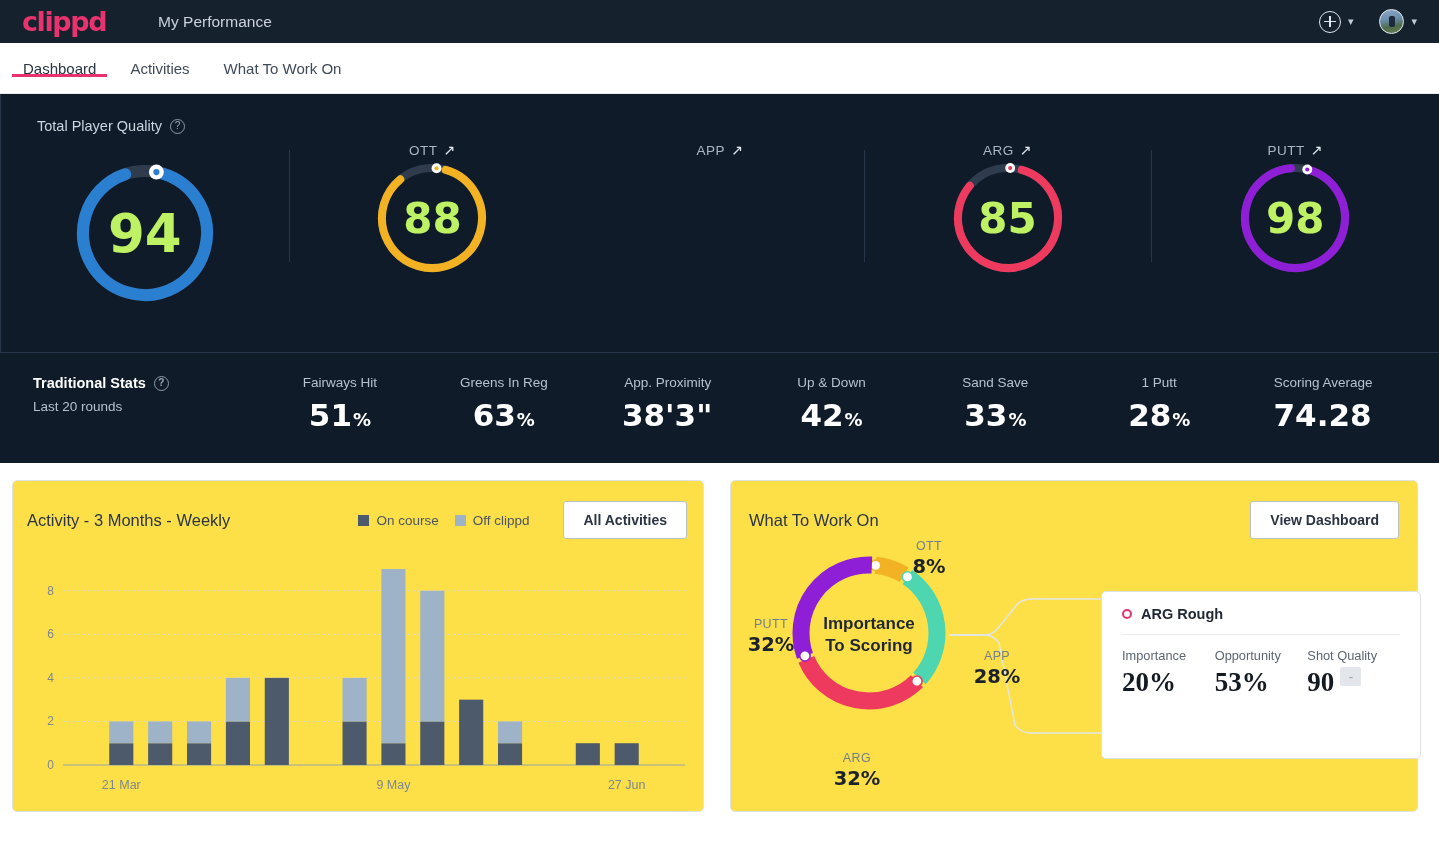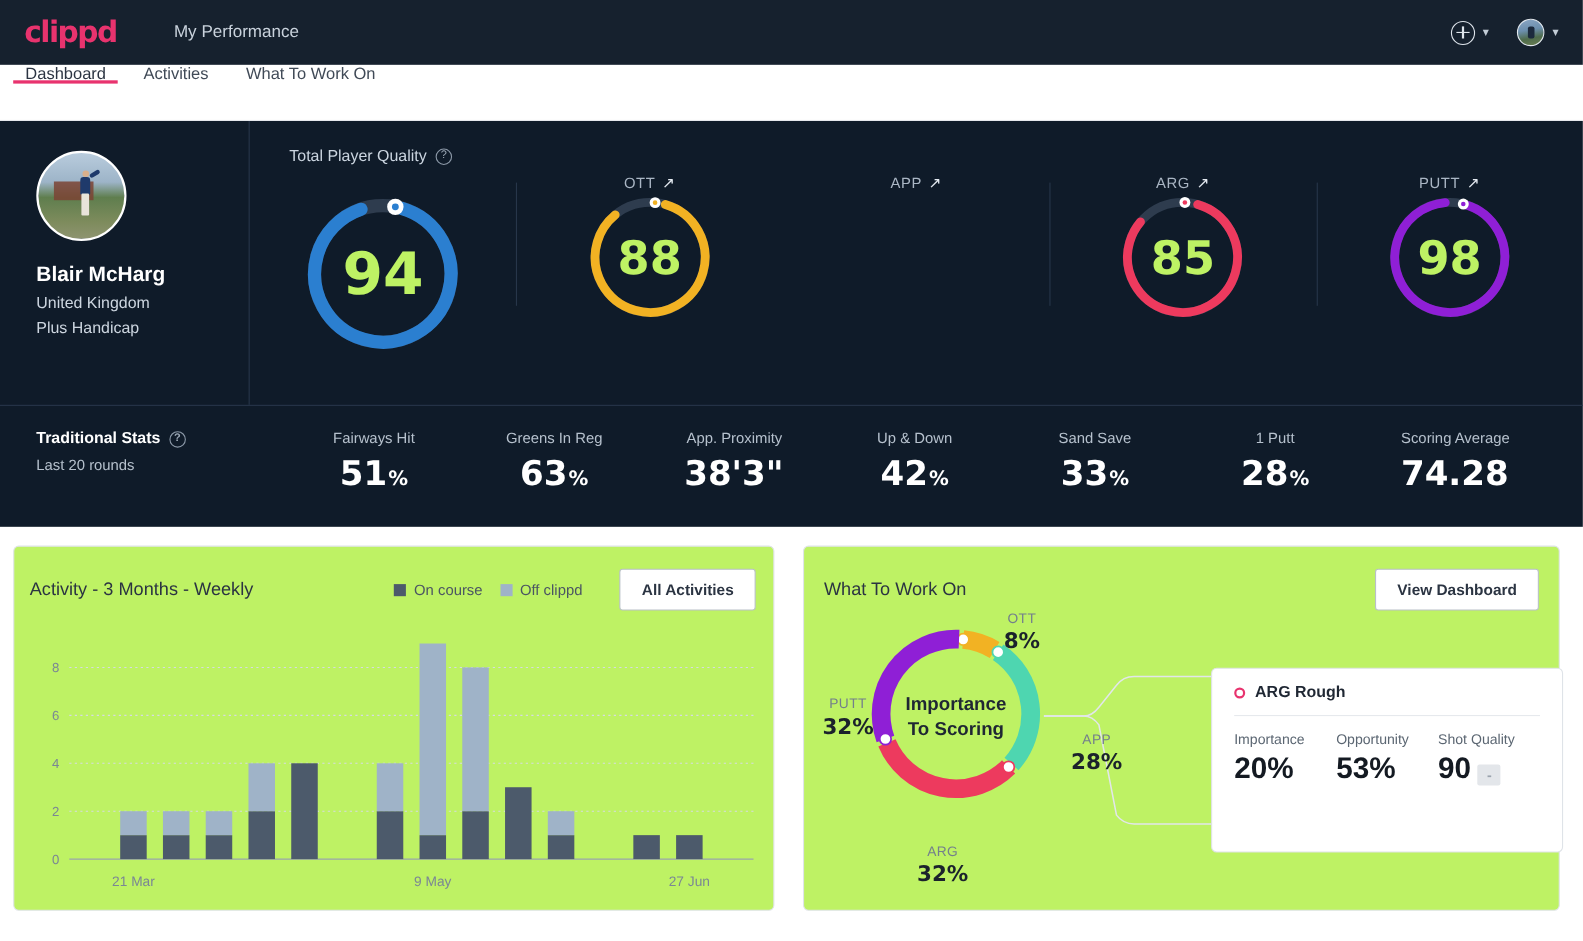--- a/index.html
+++ b/index.html
@@ -5,21 +5,21 @@
   * { box-sizing: border-box; margin: 0; padding: 0; }
   html, body {
     width: 1439px; height: 855px;
     font-family: "Liberation Sans", sans-serif;
     background: #ffffff;
     overflow: hidden;
   }
 
   
   .topbar {
-    height: 59px; background: #16212e;
+    height: 43px; background: #16212e;
     display: flex; align-items: center; padding: 13px 22px;
   }
   .logo {
     font-size: 27px; font-weight: bold; color: #e8336e;
     letter-spacing: -1.4px; font-family: "DejaVu Sans", sans-serif;
   }
   .app-title {
     margin-left: 52px; font-size: 15.5px; color: #c9d2dc; font-weight: 400;
   }
   .topbar-right { margin-left: auto; display: flex; align-items: center; gap: 6px; }
@@ -40,22 +40,22 @@
     border: 1.5px solid #e3e9ef; position: relative; overflow: hidden;
   }
   .avatar-sm::after {
     content:""; position:absolute; left:9px; top:6px; width:6px; height:11px;
     background:#1c2a3d; border-radius:2px;
   }
   .avatar-gap { margin-left: 20px; }
 
   
   .tabbar {
-    height: 51px; background: #fff; display: flex; align-items: flex-start;
-    padding: 0 6px; border-bottom: 1px solid #e6e9ed;
+    height: 51px; background: #fff; display: flex; align-items: flex-end;
+    padding: 16px 6px; border-bottom: 1px solid #e6e9ed;
   }
   .tab {
     display: flex; align-items: center; padding: 0 17px;
     font-size: 15px; color: #404a57; position: relative;
     cursor: pointer;
   }
   .tab.active { color: #2b3442; }
   .tab.active::after {
     content: ""; position: absolute; left: 6px; right: 6px; bottom: 0;
     height: 3px; background: #e8336e;
@@ -155,21 +155,21 @@
     margin-top: 7px; font-size: 31px; font-weight: bold; color: #ffffff;
     font-family: "DejaVu Sans", sans-serif; display: flex; align-items: baseline;
   }
   .stat-unit { font-size: 18px; font-weight: bold; margin-left: 1px; }
 
   
   .bottom {
     display: flex; gap: 26px; padding: 17px 21px 0 12px; background: #fff;
   }
   .card {
-    background: #bef264; border: 1px solid #dfe3e8; border-radius: 5px;
+    background: #fde047; border: 1px solid #dfe3e8; border-radius: 5px;
   }
   .card-activity { width: 692px; height: 332px; padding: 20px 16px 10px 14px; }
   .card-wtwo { flex: 1; height: 332px; padding: 20px 18px 10px 18px; position: relative; }
   .card-head { display: flex; align-items: center; }
   .card-title { font-size: 16.5px; color: #2b3442; }
   .legend { margin-left: auto; display: flex; align-items: center; gap: 16px; }
   .legend-item { display: flex; align-items: center; gap: 7px; font-size: 13.5px; color: #4b5563; }
   .sw { width: 11px; height: 11px; }
   .sw.on { background: #4c5a6b; }
   .sw.off { background: #9fb3c8; }
@@ -207,21 +207,21 @@
     width: 10px; height: 10px; border-radius: 50%;
     border: 2px solid #e8336e;
   }
   .dc-title { font-size: 14.5px; font-weight: bold; color: #1f2733; }
   .dc-rule { height: 1px; background: #e6e9ed; margin: 12px 0 0 0; }
   .dc-stats { display: flex; margin-top: 13px; }
   .dc-stat { flex: 1; }
   .dc-name { font-size: 12.8px; color: #5b6672; }
   .dc-val {
     margin-top: 4px; font-size: 27px; font-weight: bold; color: #141a22;
-    font-family: Liberation Sans, sans-serif; display: flex; align-items: flex-end; gap: 6px;
+    font-family: Liberation Serif, serif; display: flex; align-items: flex-start; gap: 6px;
   }
   .dc-badge {
     background: #e3e6ea; color: #9aa3ad; font-size: 13px; font-weight: bold;
     width: 21px; height: 19px; display: flex; align-items: center; justify-content: center;
     border-radius: 2px;
   }
 </style>
 </head>
 <body>
 
@@ -242,32 +242,20 @@
 
 <div class="tabbar">
   <div class="tab active">Dashboard</div>
   <div class="tab">Activities</div>
   <div class="tab">What To Work On</div>
 </div>
 
 <div class="hero">
   <div class="hero-top">
 
-    <div class="player">
-      <div class="player-photo">
-        <div class="bldg"></div>
-          <div class="figure-arm"></div>
-        <div class="figure-head"></div>
-          <div class="figure-body"></div>
-          <div class="figure-legs"></div>
-      </div>
-      <div class="player-name">Blair McHarg</div>
-      <div class="player-meta">United Kingdom</div>
-      <div class="player-meta">Plus Handicap</div>
-    </div>
 
     <div class="gauges">
       <div class="tpq-head">
         <span>Total Player Quality</span>
         <span class="help-ic">?</span>
       </div>
 
       <div class="gauge-row">
 
         <div class="gauge-cell">

